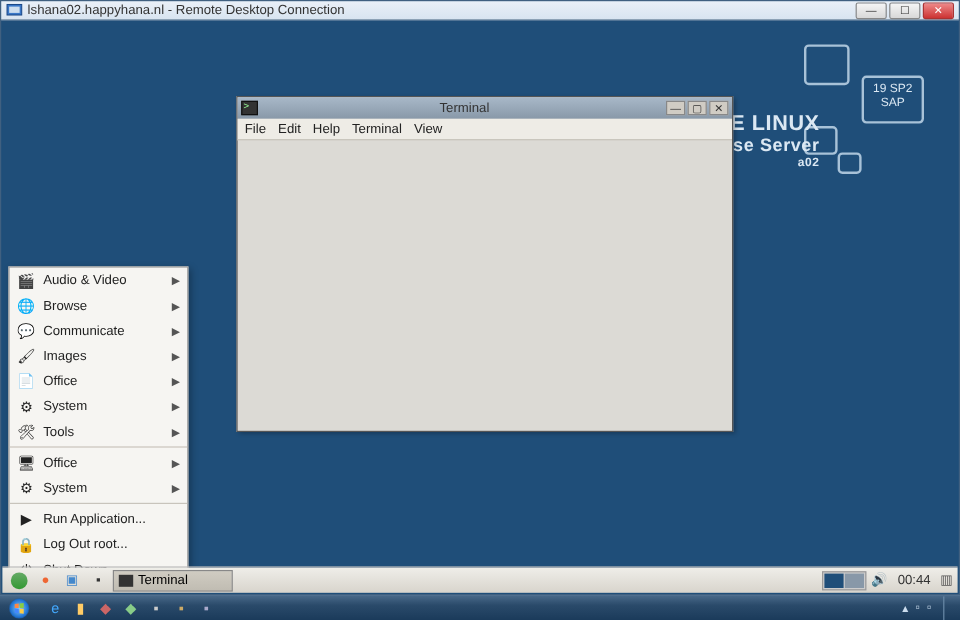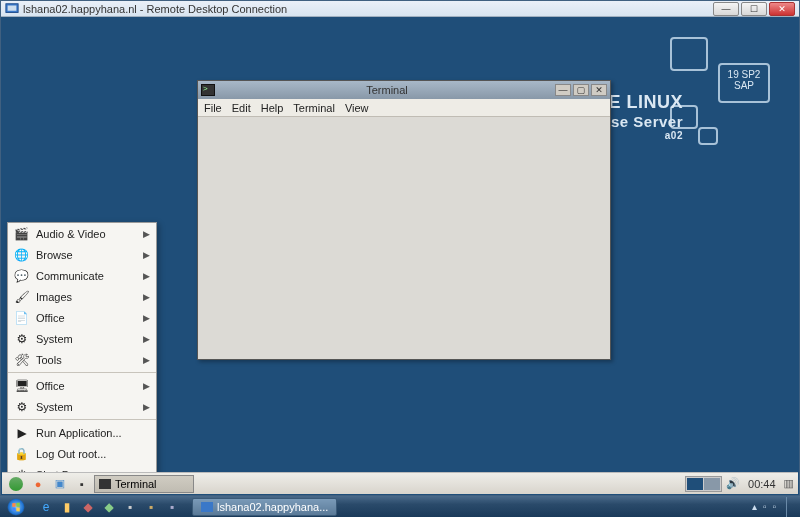--- a/index.html
+++ b/index.html
@@ -262,23 +262,19 @@
     <div>
         <span style="color:#ccc">▪</span>
       </div>
     <div>
         <span style="color:#ca6">▪</span>
       </div>
     <div>
         <span style="color:#aac">▪</span>
       </div>
   </div>
-  <div class="win-task">
-    <span style="width:12px;height:10px;background:#3a78c8;display:inline-block;"></span>
-    <span>lshana02.happyhana...</span>
-  </div>
   <div class="win-tray">
     <span>▴</span>
     <span>▫</span>
     <span>▫</span>
     <div class="show-desktop"></div>
   </div>
 </div>
 
 </body></html>

